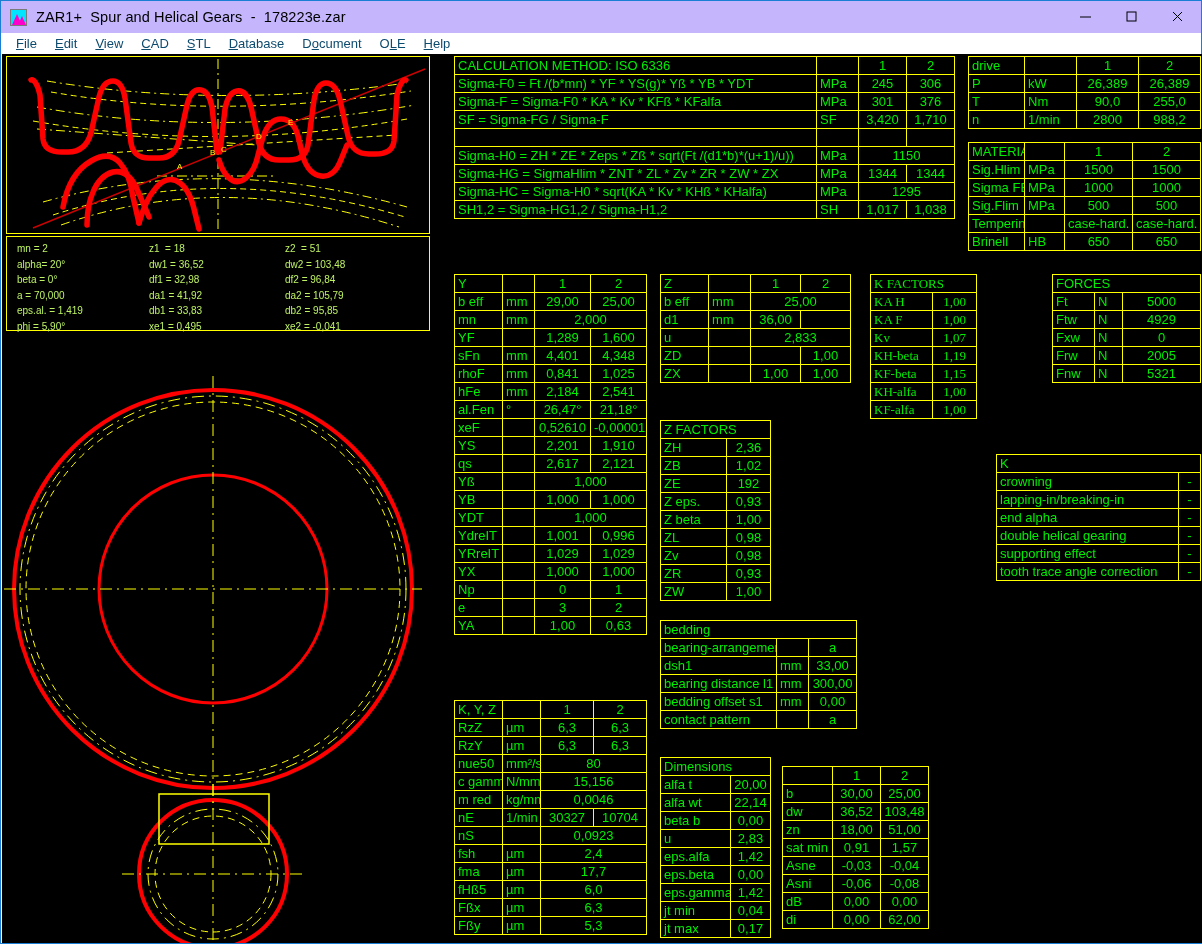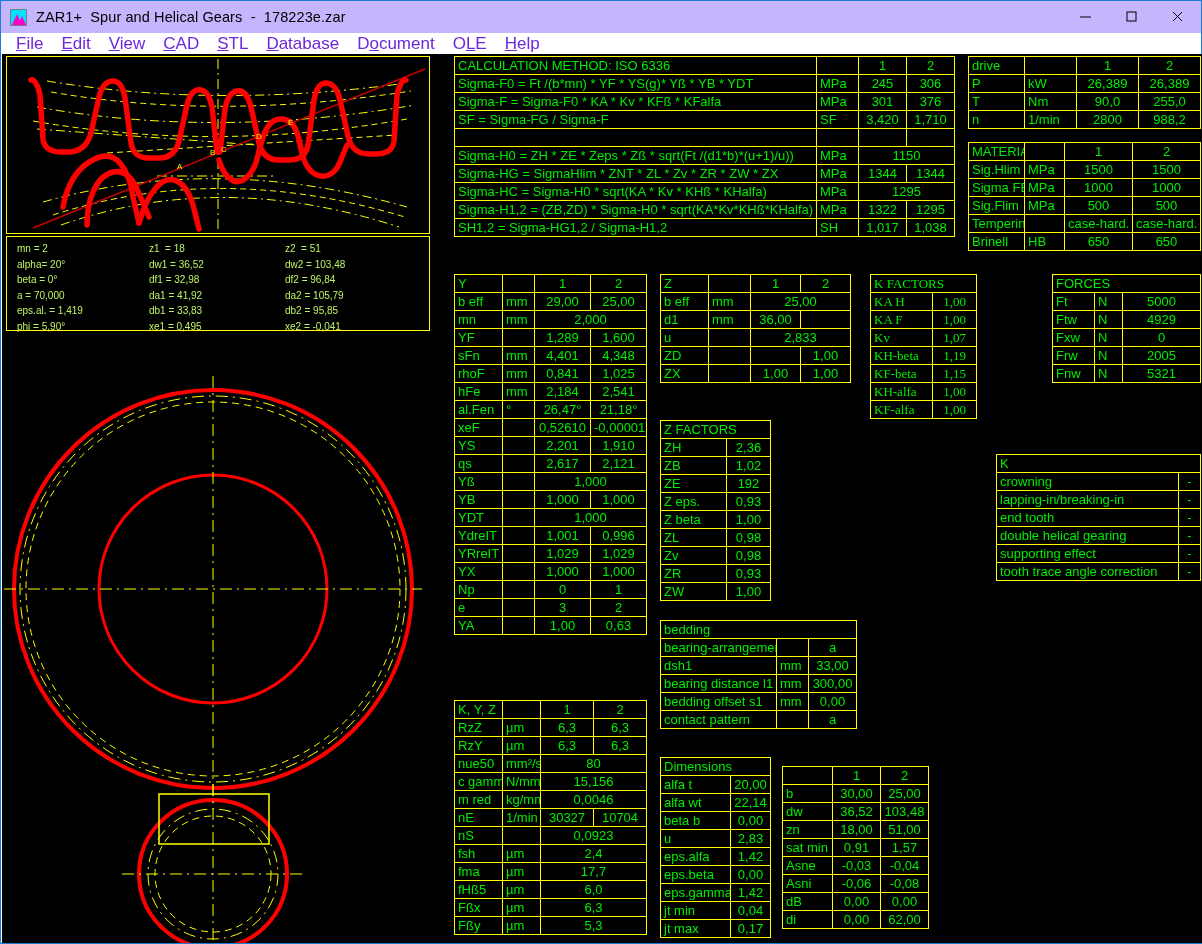--- a/index.html
+++ b/index.html
@@ -45,21 +45,21 @@
     width:46px;height:32px;display:flex;align-items:center;justify-content:center;
   }
   .winbtn svg{display:block;}
   
   #menubar{
     position:absolute;left:0;top:32px;right:0;height:21px;
     background:#ffffff;display:flex;align-items:center;
     padding-left:6px;box-sizing:border-box;
   }
   .menu-item{
-    font-size:17px;color:#6d28d9;padding:0 9px;line-height:21px;white-space:nowrap;
+    font-size:13px;color:#0c4a6e;padding:0 9px;line-height:21px;white-space:nowrap;
   }
   .menu-item u{text-decoration:underline;}
   
   #client{
     position:absolute;left:1px;top:53px;width:1200px;height:889px;
     background:#000000;overflow:hidden;
   }
   
   .tbl{
     position:absolute;
@@ -298,26 +298,20 @@
             <td class="l">MPa</td>
             <td class="c">1344</td>
             <td class="c">1344</td>
           </tr>
           <tr>
             <td class="l">Sigma-HC = Sigma-H0 * sqrt(KA * Kv * KHß * KHalfa)</td>
             <td class="l">MPa</td>
             <td class="c" colspan="2">1295</td>
           </tr>
           <tr>
-            <td class="l">Sigma-H1,2 = (ZB,ZD) * Sigma-H0 * sqrt(KA*Kv*KHß*KHalfa)</td>
-            <td class="l">MPa</td>
-            <td class="c">1322</td>
-            <td class="c">1295</td>
-          </tr>
-          <tr>
             <td class="l">SH1,2 = Sigma-HG1,2 / Sigma-H1,2</td>
             <td class="l">SH</td>
             <td class="c">1,017</td>
             <td class="c">1,038</td>
           </tr>
         </tbody>
     </table>
 
     <table class="tbl" id="tbl-drive" style="left:966px;top:2px;width:232px;">
       <colgroup>
@@ -711,21 +705,21 @@
           </tr>
           <tr>
             <td class="l">crowning</td>
             <td class="c">-</td>
           </tr>
           <tr>
             <td class="l">lapping-in/breaking-in</td>
             <td class="c">-</td>
           </tr>
           <tr>
-            <td class="l">end tooth</td>
+            <td class="l">end alpha</td>
             <td class="c">-</td>
           </tr>
           <tr>
             <td class="l">double helical gearing</td>
             <td class="c">-</td>
           </tr>
           <tr>
             <td class="l">supporting effect</td>
             <td class="c">-</td>
           </tr>

